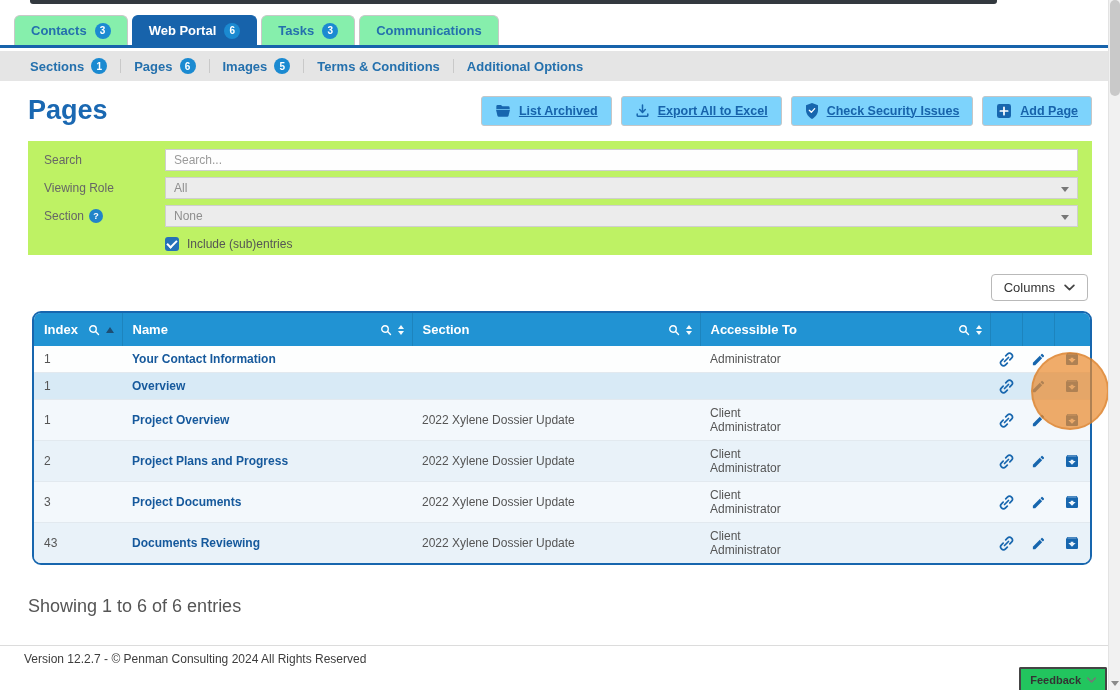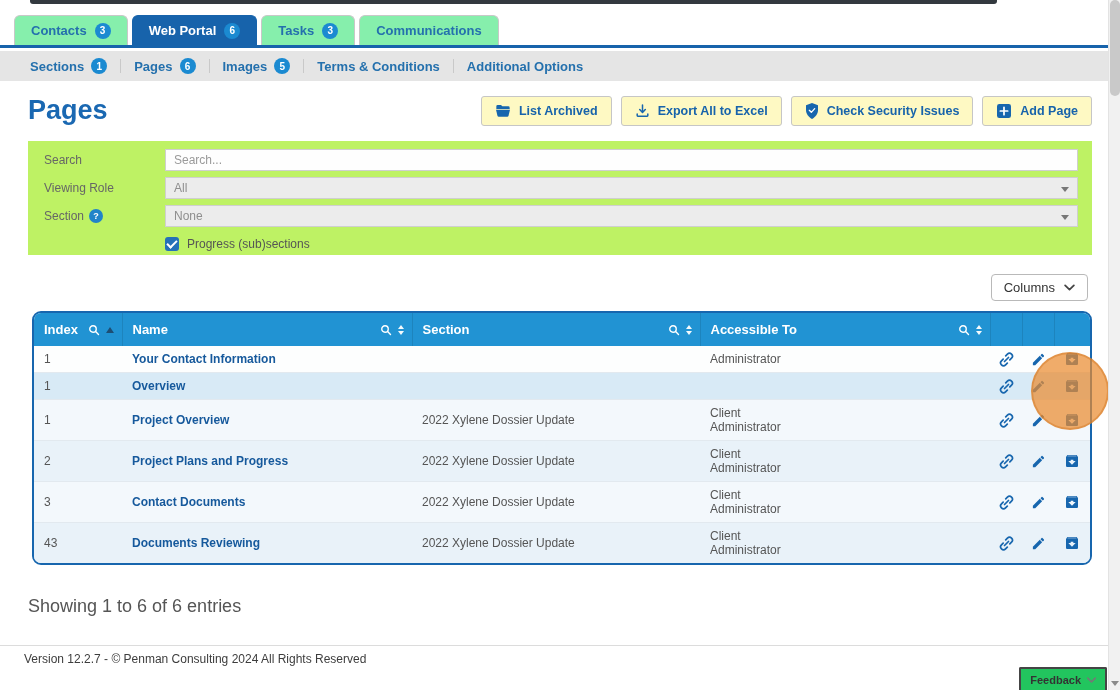--- a/index.html
+++ b/index.html
@@ -31,22 +31,22 @@
   .subnav { position:absolute; left:0; top:51px; width:1108px; height:30px; background:#e5e5e5;
             display:flex; align-items:center; padding-left:30px; font-size:13px; font-weight:700; color:#2470ad; }
   .subnav-item { display:flex; align-items:center; gap:7px; cursor:pointer; }
   .subnav-div { width:1px; height:14px; background:#c9c9c9; margin:0 13px; }
 
   
   .page-header { position:absolute; left:28px; top:95px; width:1064px; display:flex; justify-content:space-between; align-items:center; }
   h1.page-title { font-size:27px; color:#1a68b2; font-weight:700; }
   .actions { display:flex; gap:9px; }
   .btn { height:30px; display:flex; align-items:center; gap:8px; padding:0 13px;
-         background:#fef9c3; border:1px solid #c6c6c6; border-radius:3px;
-         color:#1763ab; font-size:12.5px; font-weight:700; cursor:pointer; white-space:nowrap; }
+         background:#7dd3fc; border:1px solid #c6c6c6; border-radius:3px;
+         color:#1763ab; font-size:12.5px; font-weight:700; cursor:pointer; white-space:nowrap;text-decoration:underline; }
 
   
   .filters { position:absolute; left:28px; top:141px; width:1064px; height:114px; background:#bef264; }
   .f-row { position:absolute; left:16px; right:14px; height:22px; display:flex; align-items:center; }
   .f-label { width:121px; flex:none; font-size:12px; color:#666; display:flex; align-items:center; gap:5px; }
   .f-control { flex:1; height:22px; position:relative; }
   input.search-input { width:100%; height:22px; border:1px solid #cfcfcf; background:#fefefe;
          padding:0 8px; font-size:12px; color:#555; font-family:inherit; }
   input.search-input::placeholder { color:#9a9a9a; }
   .select { width:100%; height:22px; border:1px solid #cfcfcf; background:#ececec; padding:0 22px 0 8px;
@@ -224,21 +224,21 @@
     <div class="f-control">
       <div class="select">
         <span>None</span>
         <i class="caret"></i>
       </div>
     </div>
   </div>
   <div class="f-row" style="top:92px;">
     <span class="f-label"></span>
     <span class="checkbox"></span>
-    <span class="cb-label">Progress (sub)sections</span>
+    <span class="cb-label">Include (sub)entries</span>
   </div>
 </div>
 
 <button class="columns-btn">
   <span>Columns</span>
   <svg width="11" height="7" viewBox="0 0 12 8">
       <path d="M1 1.5l5 5 5-5" fill="none" stroke="#444" stroke-width="2" stroke-linecap="round" stroke-linejoin="round"></path>
     </svg>
 </button>
 
@@ -438,21 +438,21 @@
             </span></td>
         <td class="c-icon"><span class="row-icon">
               <svg width="16" height="16" viewBox="0 0 24 24" fill="#1766ae">
                 <path d="M20.54 5.23l-1.39-1.68C18.88 3.21 18.47 3 18 3H6c-.47 0-.88.21-1.16.55L3.46 5.23C3.17 5.57 3 6.02 3 6.5V19c0 1.1.9 2 2 2h14c1.1 0 2-.9 2-2V6.5c0-.48-.17-.93-.46-1.27zM12 17.5L6.5 12H10v-2h4v2h3.5L12 17.5zM5.12 5l.81-1h12l.94 1H5.12z"></path>
               </svg>
             </span></td>
       </tr>
 
       <tr class="r-a">
         <td>3</td>
-        <td><a class="name-link">Contact Documents</a></td>
+        <td><a class="name-link">Project Documents</a></td>
         <td>2022 Xylene Dossier Update</td>
         <td>
             <div class="access-line">Client</div>
             <div class="access-line">Administrator</div>
           </td>
         <td class="c-icon"><span class="row-icon">
               <svg width="17" height="17" viewBox="0 0 24 24">
                 <g fill="none" stroke="#1766ae" stroke-width="2.4" stroke-linecap="round">
                   <path d="M9.2 14.8l5.6-5.6"></path>
                   <path d="M13.1 17.2l-2.4 2.4a4.1 4.1 0 01-5.8-5.8l2.4-2.4"></path>

